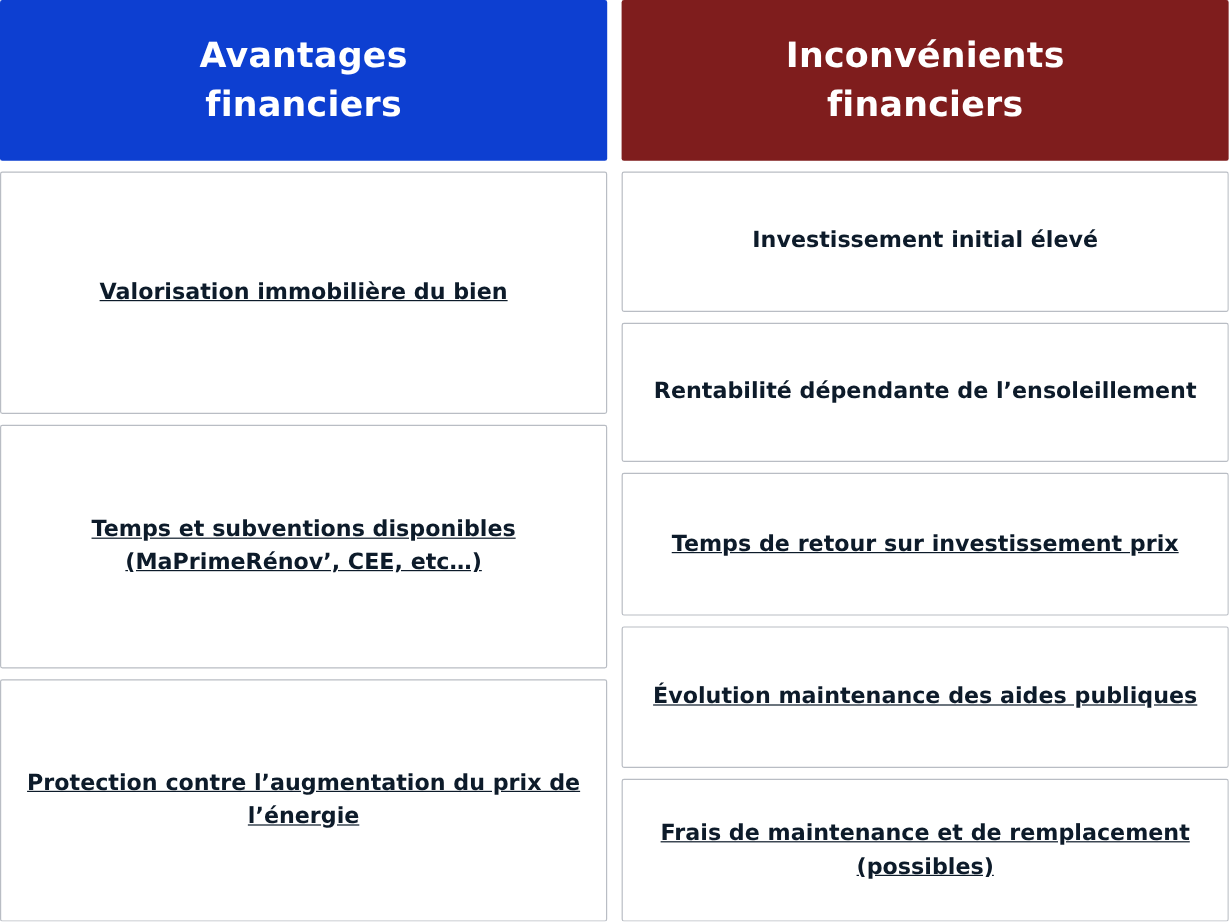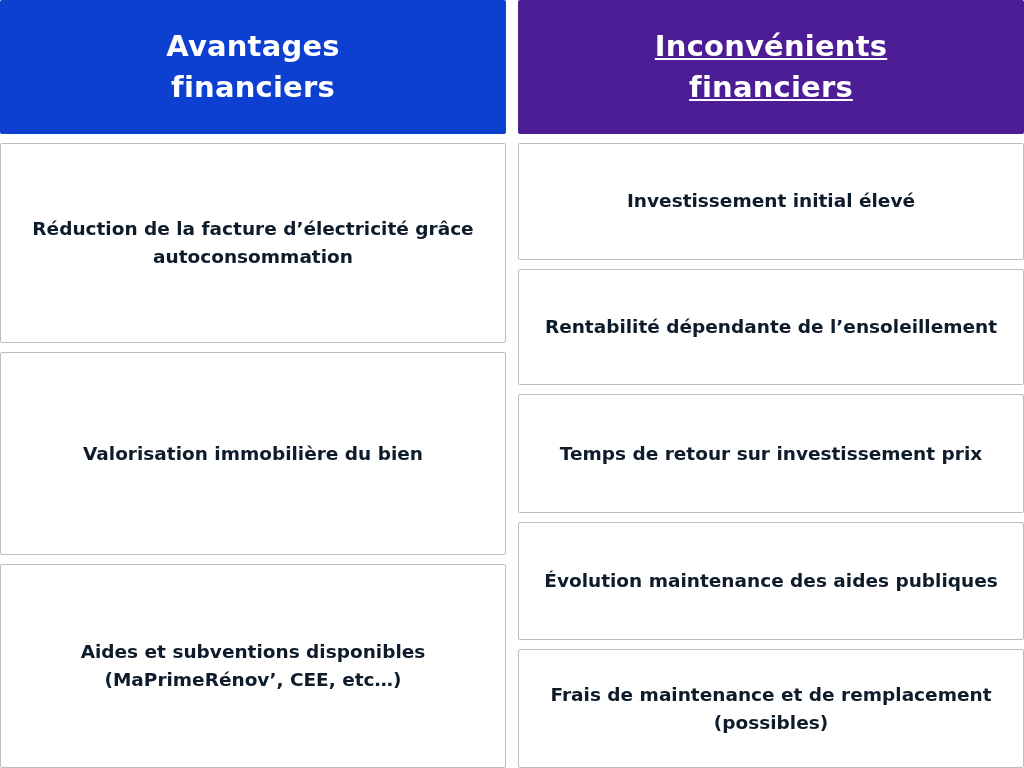--- a/index.html
+++ b/index.html
@@ -59,39 +59,40 @@
     text-align: center;
     padding: 6px 14px;
     color: #0d1b2a;
     font-weight: bold;
     font-size: 18.5px;
     line-height: 1.5;
     white-space: pre-line;
   }
   .cell.tall {
     flex: 1.02 1 0;
+    text-decoration: underline;
   }
 </style>
 </head>
 <body>
 
 <div class="board">
 
   <div class="column">
     <div class="col-header" style="background:#0d3fd1;">
       <span class="hdr-text">Avantages
 financiers</span>
     </div>
-    <div class="cell">Réduction de la facture d’électricité grâce autoconsommation</div>
     <div class="cell tall">Valorisation immobilière du bien</div>
-    <div class="cell tall">Aides et subventions disponibles (MaPrimeRénov’, CEE, etc…)</div>
+    <div class="cell tall">Temps et subventions disponibles (MaPrimeRénov’, CEE, etc…)</div>
+    <div class="cell tall">Protection contre l’augmentation du prix de l’énergie</div>
   </div>
 
   <div class="column">
-    <div class="col-header" style="background:#4c1d95;text-decoration:underline;">
+    <div class="col-header" style="background:#7f1d1d;">
       <span class="hdr-text">Inconvénients
 financiers</span>
     </div>
     <div class="cell">Investissement initial élevé</div>
     <div class="cell">Rentabilité dépendante de l’ensoleillement</div>
     <div class="cell tall">Temps de retour sur investissement prix</div>
     <div class="cell tall">Évolution maintenance des aides publiques</div>
     <div class="cell tall">Frais de maintenance et de remplacement (possibles)</div>
   </div>
 

